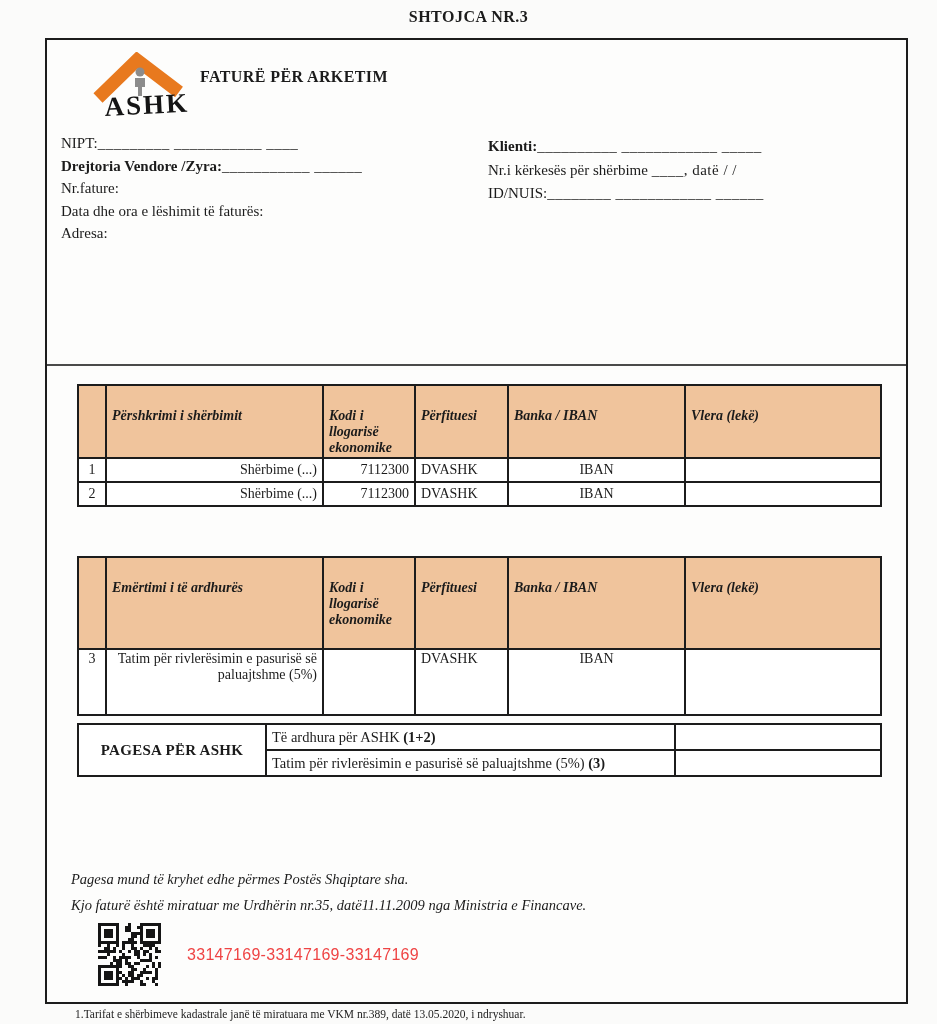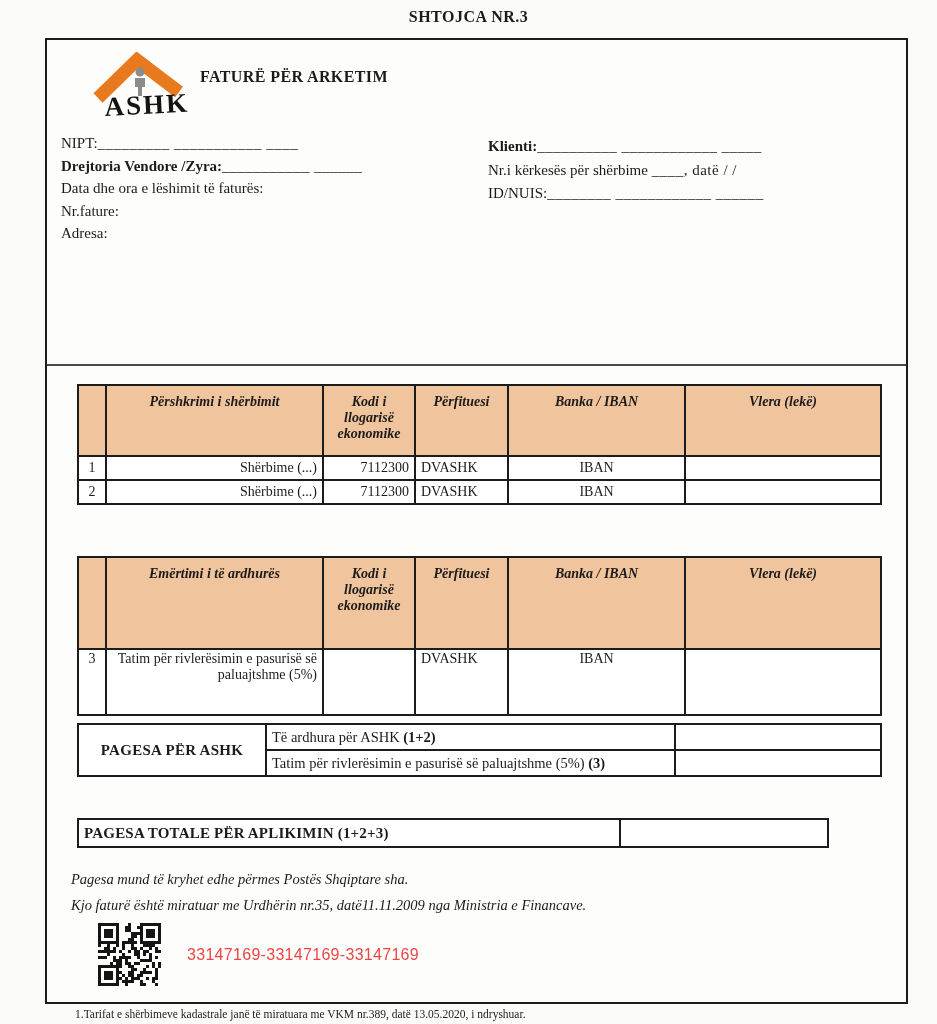--- a/index.html
+++ b/index.html
@@ -28,21 +28,21 @@
   }
   .fields-left  { position: absolute; left: 14px;  top: 92px; font-size: 15px; line-height: 22.6px; white-space: nowrap; }
   .fields-right { position: absolute; left: 441px; top: 95px; font-size: 15px; line-height: 23.5px; white-space: nowrap; }
   .bold { font-weight: bold; }
   .ln { letter-spacing: .5px; }
 
   table { border-collapse: collapse; table-layout: fixed; position: absolute; background: #fff; }
   th, td { border: 2px solid #1c1c1c; font-size: 14px; padding: 1px 5px; overflow: hidden; }
   th {
     background: var(--header-bg, #F0C49C);
-    font-style: italic; font-weight: bold; text-align: center; vertical-align: top; padding-top: 8px;
+    font-style: italic; font-weight: bold; text-align: left; vertical-align: top; padding-top: 22px;
   }
   .tbl1 { left: 30px; top: 344px; width: 803px; }
   .tbl1 th { height: 71px; }
   .tbl1 td { height: 24px; }
   .tbl2 { left: 30px; top: 516px; width: 803px; }
   .tbl2 th { height: 92px; }
   .tbl2 td { height: 66px; vertical-align: top; }
   .c-num  { text-align: center; }
   .c-desc { text-align: right; border-radius: 6px; }
   .c-code { text-align: right; }
@@ -90,22 +90,22 @@
         <path d="M44 26 h10 v9 h-3 v9 h-4 v-9 h-3 z"></path>
       </g>
       <text x="14" y="64" font-family="'Liberation Serif',serif" font-size="27" font-weight="bold" fill="#141414" letter-spacing="2" transform="rotate(-3 14 64)">ASHK</text>
     </svg>
 
     <div class="form-title">FATURË PËR ARKETIM</div>
 
     <div class="fields-left">
       <div><span>NIPT:</span><span class="ln">_________ ___________ ____</span></div>
       <div><span class="bold">Drejtoria Vendore /Zyra:</span><span class="ln">___________ ______</span></div>
+      <div><span>Nr.fature:</span></div>
       <div><span>Data dhe ora e lëshimit të faturës:</span></div>
-      <div><span>Nr.fature:</span></div>
       <div><span>Adresa:</span></div>
     </div>
 
     <div class="fields-right">
       <div><span class="bold">Klienti:</span><span class="ln">__________ ____________ _____</span></div>
       <div><span>Nr.i kërkesës për shërbime</span> <span class="ln">____, datë  /  /</span></div>
       <div><span>ID/NUIS:</span><span class="ln">________ ____________ ______</span></div>
     </div>
   </div>
 
@@ -187,32 +187,20 @@
       <td class="pay-text"><span>Të ardhura për ASHK </span><span class="bold">(1+2)</span></td>
       <td></td>
     </tr>
     <tr>
       <td class="pay-text"><span>Tatim për rivlerësimin e pasurisë së paluajtshme (5%) </span><span class="bold">(3)</span></td>
       <td></td>
     </tr>
   </tbody>
     </table>
 
-  <table class="tbl-total">
-    <colgroup>
-        <col style="width:542px">
-        <col style="width:208px">
-      </colgroup>
-    <tbody>
-        <tr>
-      <td class="total-label">PAGESA TOTALE PËR APLIKIMIN (1+2+3)</td>
-      <td></td>
-    </tr>
-  </tbody>
-    </table>
 
   <div class="notes">
     <div>Pagesa mund të kryhet edhe përmes Postës Shqiptare sha.</div>
     <div>Kjo faturë është miratuar me Urdhërin nr.35, datë11.11.2009 nga Ministria e Financave.</div>
   </div>
 
   <div class="qr-row">
     <svg id="qr" width="67" height="67" viewBox="0 0 67 67">
         <g fill="#151515">
           <rect x="2" y="2" width="3" height="3"></rect>

